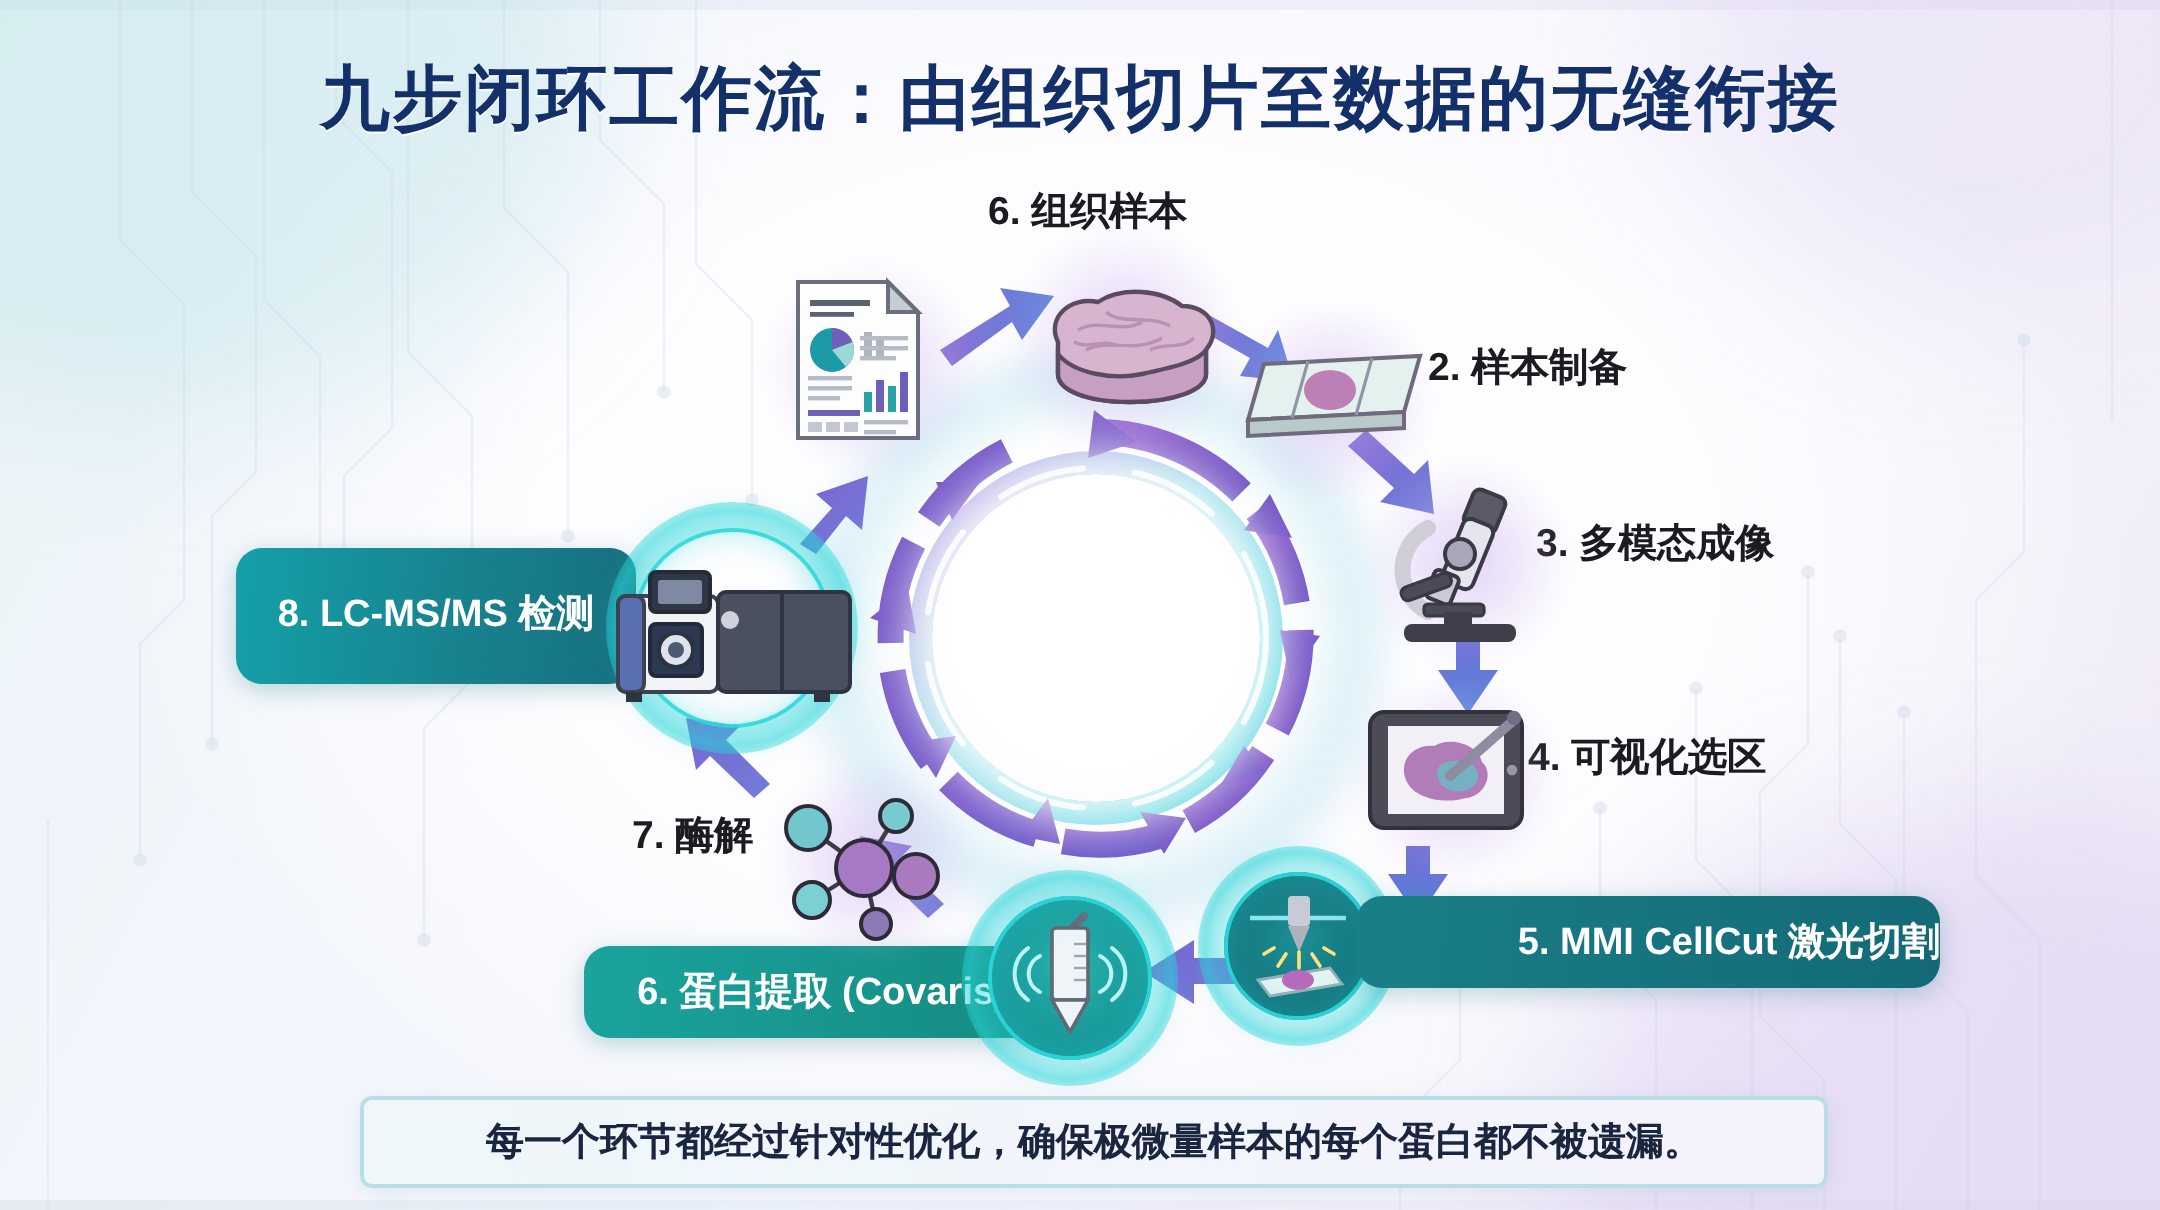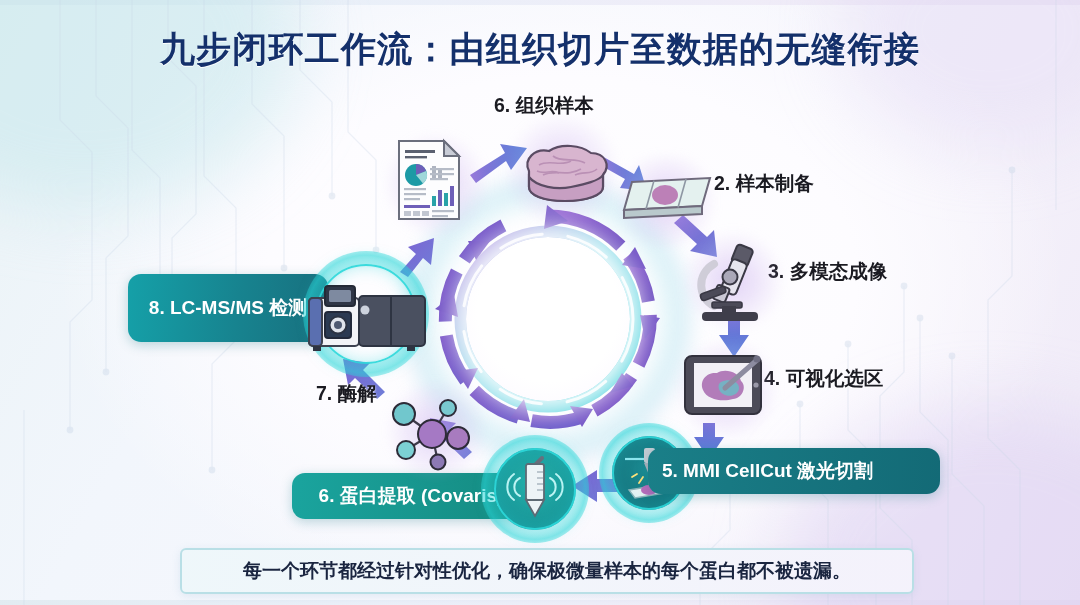--- a/index.html
+++ b/index.html
@@ -45,26 +45,26 @@
     box-shadow:0 0 26px 10px rgba(255,255,255,.95);}
 
   
   .lbl{position:absolute;font-size:19.5px;font-weight:700;color:#1b1b22;white-space:nowrap;
     text-shadow:0 1px 2px rgba(255,255,255,.95);}
 
   
   .pill{position:absolute;display:flex;align-items:center;justify-content:center;
     color:#ffffff;font-weight:700;font-size:19px;white-space:nowrap;
     border-radius:13px;box-shadow:0 3px 12px rgba(12,110,120,.26);}
-  .pill.p8{left:128px;top:274px;width:200px;height:68px;line-height:1.22;text-align:center;
+  .pill.p8{left:118px;top:274px;width:200px;height:68px;line-height:1.22;text-align:center;
     background:linear-gradient(95deg,#15a0a8 0%,#17838f 55%,#186f7e 100%);}
   .pill.p6{left:292px;top:473px;width:238px;height:46px;
     background:linear-gradient(95deg,#1aa49e 0%,#15897f 100%);padding-right:6px;}
-  .pill.p5{left:648px;top:448px;width:278px;height:46px;
-    background:linear-gradient(95deg,#1a7f88 0%,#136a76 100%);padding-left:14px;justify-content:flex-start;}
+  .pill.p5{left:678px;top:448px;width:278px;height:46px;
+    background:linear-gradient(95deg,#1a7f88 0%,#136a76 100%);padding-left:14px;justify-content:flex-end;}
 
   
   .puck{position:absolute;border-radius:50%;display:flex;align-items:center;justify-content:center;}
   .puck::before{content:"";position:absolute;inset:-13px;border-radius:50%;
     background:radial-gradient(circle, rgba(36,210,214,0) 52%, rgba(40,214,216,.55) 66%, rgba(40,214,216,0) 86%);}
   .puck-ring{position:absolute;inset:0;border-radius:50%;border:2.5px solid rgba(44,216,218,.92);
     box-shadow:0 0 16px 3px rgba(44,216,218,.55), inset 0 0 16px rgba(44,216,218,.35);}
 
   .icon{position:absolute;}
   .icon svg{display:block;overflow:visible;}
@@ -324,21 +324,21 @@
       </g>
       <g fill="none" stroke="#bdf4f4" stroke-width="2" stroke-linecap="round">
         <path d="M14 22 A10 10 0 0 0 14 40"></path>
           <path d="M8 18 A16 16 0 0 0 8 44"></path>
         <path d="M44 22 A10 10 0 0 1 44 40"></path>
           <path d="M50 18 A16 16 0 0 1 50 44"></path>
       </g>
     </svg>
   </div>
 
-  <div class="lbl" style="left:316px;top:380px;">7. 酶解</div>
+  <div class="lbl" style="left:316px;top:404px;">7. 酶解</div>
   <div class="soft-violet" style="left:378px;top:382px;width:116px;height:96px;"></div>
   <div class="icon" style="left:388px;top:392px;">
     <svg width="92" height="80" viewBox="0 0 92 80">
       <g stroke="#3d3a4a" stroke-width="2.2">
         <line x1="44" y1="42" x2="16" y2="22"></line>
           <line x1="44" y1="42" x2="18" y2="58"></line>
         <line x1="44" y1="42" x2="70" y2="46"></line>
           <line x1="44" y1="42" x2="60" y2="16"></line>
         <line x1="44" y1="42" x2="50" y2="70"></line>
       </g>

